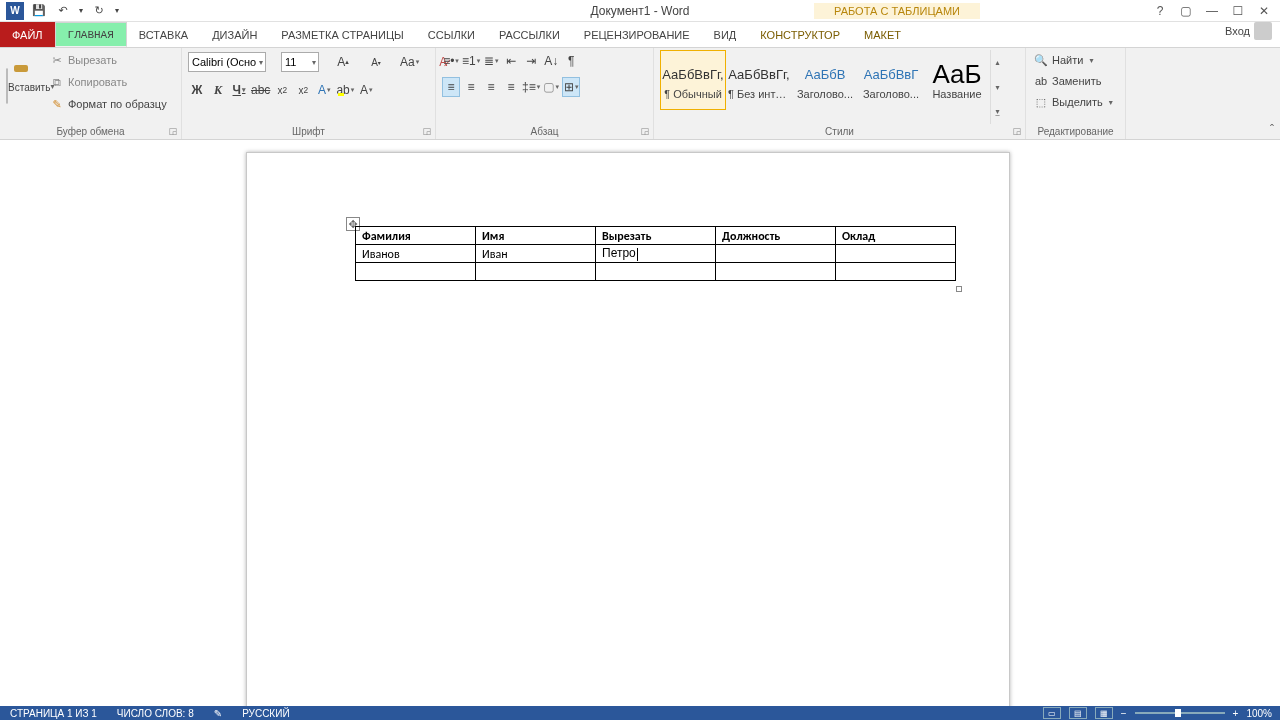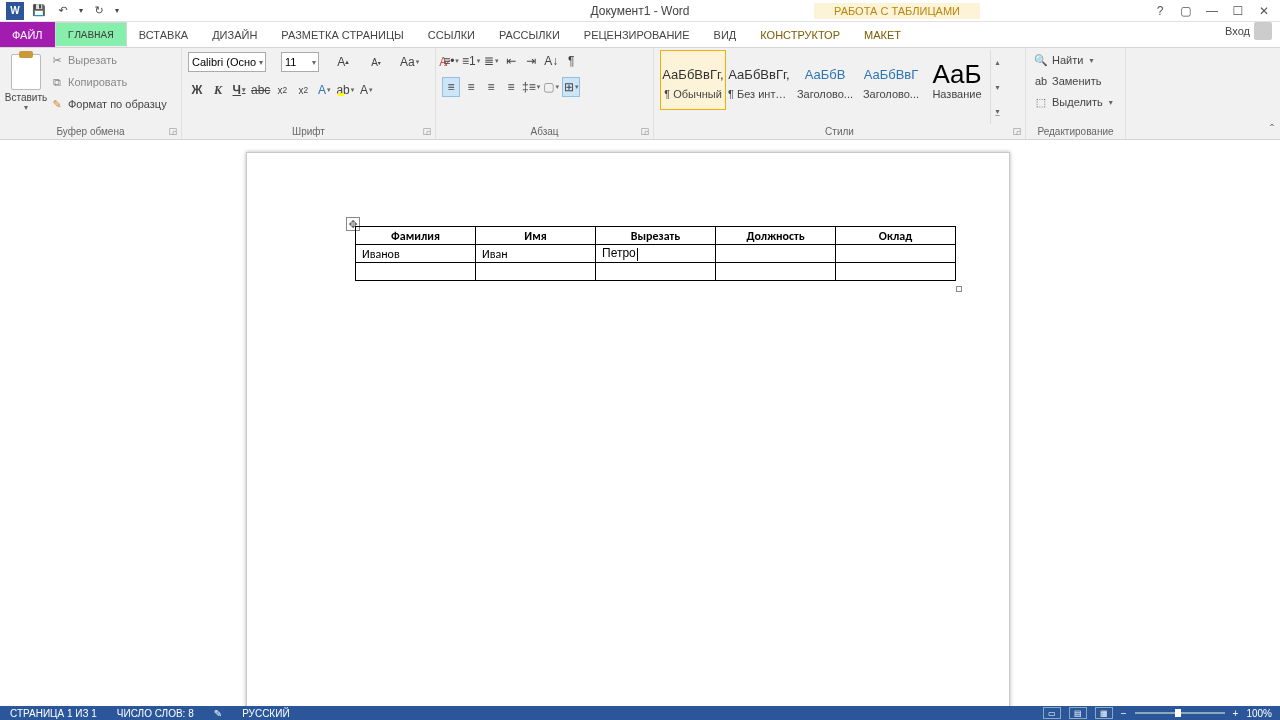--- a/index.html
+++ b/index.html
@@ -11,36 +11,36 @@
 .qat-btn { width: 22px; height: 20px; display: flex; align-items: center; justify-content: center; font-size: 11px; color: #444; cursor: default; }
 .word-icon { width: 18px; height: 18px; background: #2b579a; color: #fff; font-size: 10px; font-weight: bold; display: flex; align-items: center; justify-content: center; }
 .doc-title { position: absolute; left: 50%; transform: translateX(-50%); font-size: 12px; color: #444; }
 .table-tools { position: absolute; right: 300px; font-size: 11px; color: #b8860b; background: #fdf3d8; padding: 2px 20px; }
 .titlebar-right { position: absolute; right: 4px; display: flex; gap: 2px; }
 .win-btn { width: 24px; height: 18px; display: flex; align-items: center; justify-content: center; font-size: 12px; color: #555; }
 
 
 .tab-row { height: 26px; background: #fff; display: flex; align-items: stretch; border-bottom: 1px solid #d4d4d4; position: relative; }
 .tab { padding: 0 12px; font-size: 11px; color: #444; display: flex; align-items: center; cursor: default; text-transform: uppercase; }
-.tab.file { background: #a21caf; color: #fff; }
+.tab.file { background: #b91c1c; color: #fff; }
 .tab.active { border: 1px solid #d4d4d4; border-bottom: 1px solid #f1f1f1; background: #86efac; font-family: Liberation Mono, monospace; }
 .tab.context { color: #7a5c00; text-align: center; }
 .signin { position: absolute; right: 8px; font-size: 11px; color: #444; display: flex; align-items: center; gap: 4px; }
 .signin .avatar { width: 18px; height: 18px; background: #ccc; border-radius: 2px; }
 
 
 .ribbon { height: 92px; background: #f1f1f1; display: flex; border-bottom: 1px solid #d4d4d4; position: relative; }
 .ribbon-group { border-right: 1px solid #e0e0e0; padding: 2px 6px 0 6px; display: flex; flex-direction: column; position: relative; }
 .group-label { font-size: 10px; color: #666; text-align: center; padding: 2px 0; }
 .group-body { flex: 1; display: flex; align-items: flex-start; }
 .dialog-launcher { position: absolute; right: 2px; bottom: 2px; width: 12px; height: 12px; font-size: 9px; color: #888; display: flex; align-items: center; justify-content: center; }
 .collapse-ribbon { position: absolute; right: 6px; bottom: 2px; font-size: 12px; color: #666; }
 
 
-.paste-btn { width: 40px; height: 68px; display: flex; flex-direction: column; align-items: center; justify-content: flex-start; padding-top: 4px; }
+.paste-btn { width: 40px; height: 68px; display: flex; flex-direction: row; align-items: center; justify-content: flex-start; padding-top: 4px; }
 .paste-btn .icon { width: 30px; height: 36px; background: #fff; border: 1px solid #bbb; border-radius: 2px; position: relative; }
 .paste-btn .icon::before { content:""; position:absolute; top:-4px; left:7px; width:14px; height:7px; background:#c99a3a; border-radius:2px; }
 .paste-btn .lbl { font-size: 10px; color: #444; margin-top: 2px; }
 .clip-col { display: flex; flex-direction: column; gap: 2px; padding-left: 4px; }
 .clip-item { display: flex; align-items: center; gap: 4px; font-size: 11px; color: #888; height: 20px; }
 .clip-item.enabled { color: #444; }
 .mini-icon { width: 14px; height: 14px; display: inline-flex; align-items: center; justify-content: center; font-size: 11px; }
 
 
 .font-row1 { display: flex; align-items: center; gap: 15px; height: 24px; }
@@ -75,21 +75,21 @@
 
 .edit-col { display:flex; flex-direction:column; gap:1px; }
 .edit-item { display:flex; align-items:center; gap:4px; font-size:11px; color:#444; height:20px; padding: 0 2px; }
 
 
 .doc-area { position: absolute; top: 140px; left: 48px; right: 48px; bottom: 14px; background: #b9b9b9; overflow: hidden; }
 .doc-area-inner { position: absolute; inset: 0; background: #fff; }
 .page { position: absolute; left: 198px; top: 12px; width: 764px; height: 560px; background: #fff; box-shadow: 0 0 4px rgba(0,0,0,.3); border: 1px solid #c8c8c8; }
 .word-table { position: absolute; left: 108px; top: 73px; border-collapse: collapse; }
 .word-table td, .word-table th { border: 1px solid #000; font-size: 12px; font-family: Calibri, sans-serif; padding: 1px 6px; height: 18px; }
-.word-table th { font-weight: bold; text-align: center; }
+.word-table th { font-weight: bold; text-align: left; }
 .word-table td { text-align: left; }
 .col-a{width:120px}.col-b{width:120px}.col-c{width:120px}.col-d{width:120px}.col-e{width:120px}
 .table-handle { position:absolute; left:99px; top:64px; width:14px; height:14px; border:1px solid #888; background:#fff; display:flex; align-items:center; justify-content:center; font-size:11px; color:#666; }
 .table-resize { position:absolute; width:6px; height:6px; border:1px solid #888; background:#fff; }
 .cursor { display:inline-block; width:1px; height:13px; background:#000; vertical-align:middle; margin-left:1px; animation: blink 1s step-end infinite; }
 @keyframes blink { 50% { opacity: 0; } }
 
 
 .statusbar { position:absolute; bottom:0; left:0; right:0; height:14px; background:#2b579a; color:#fff; font-size:10px; display:flex; align-items:center;text-align:right; }
 .statusbar .seg { padding: 0 10px; text-transform: uppercase; }

